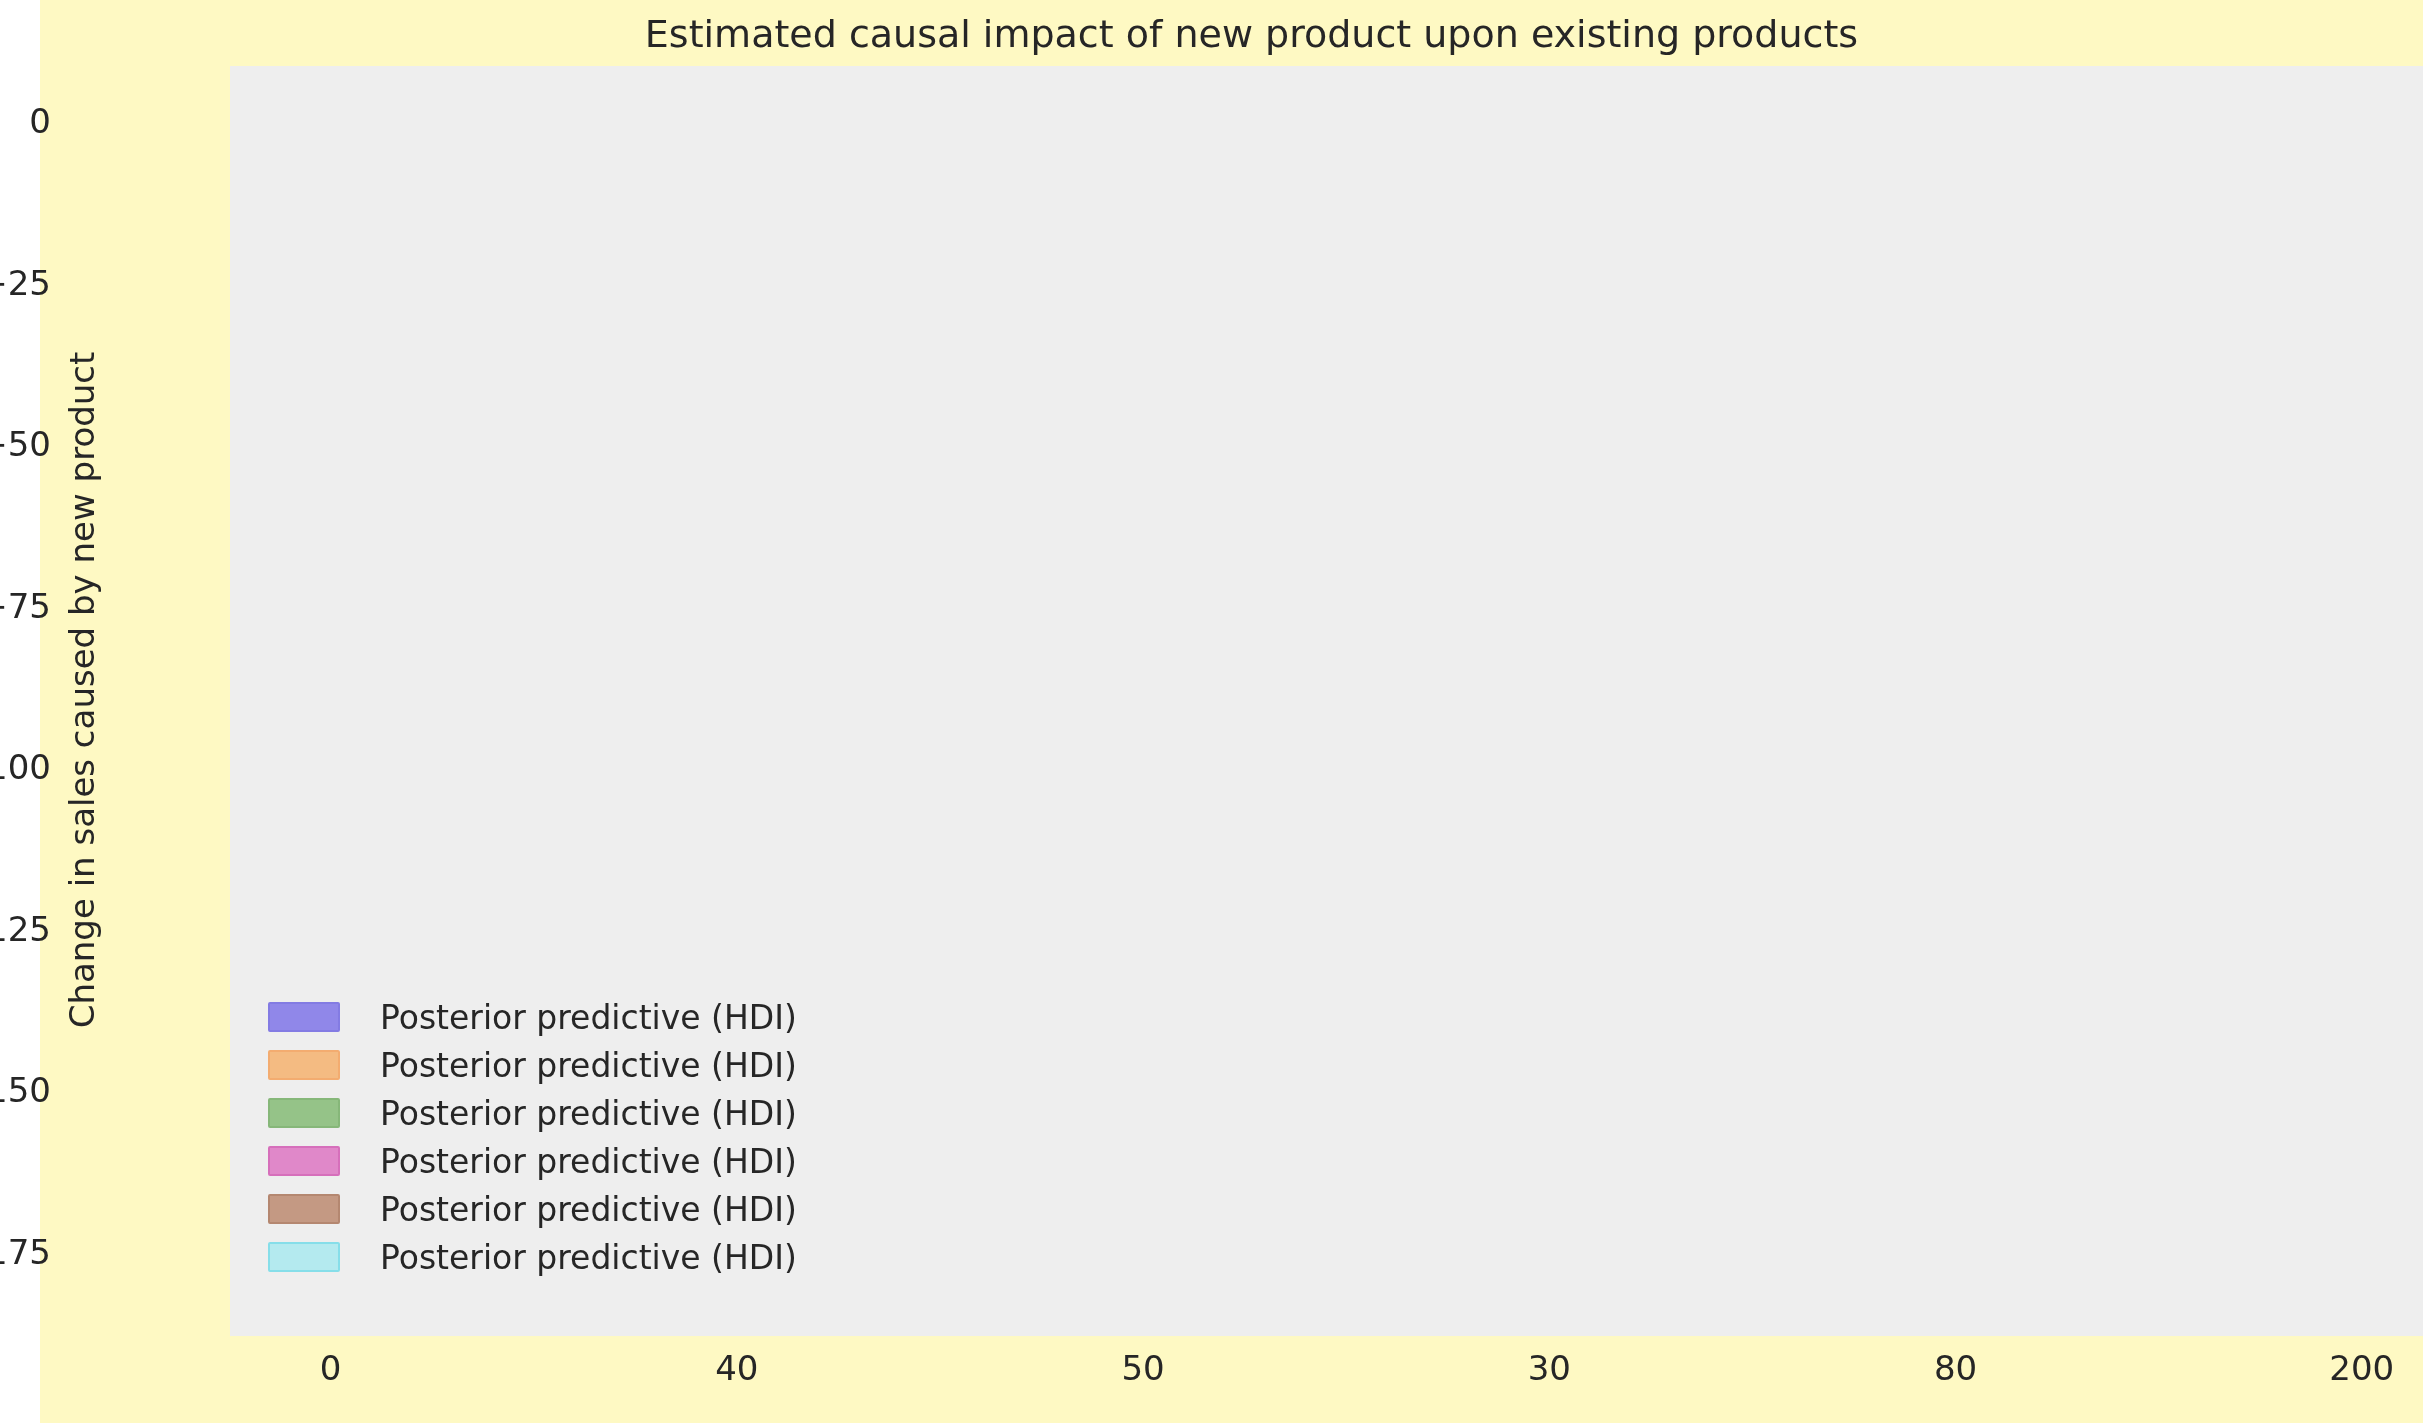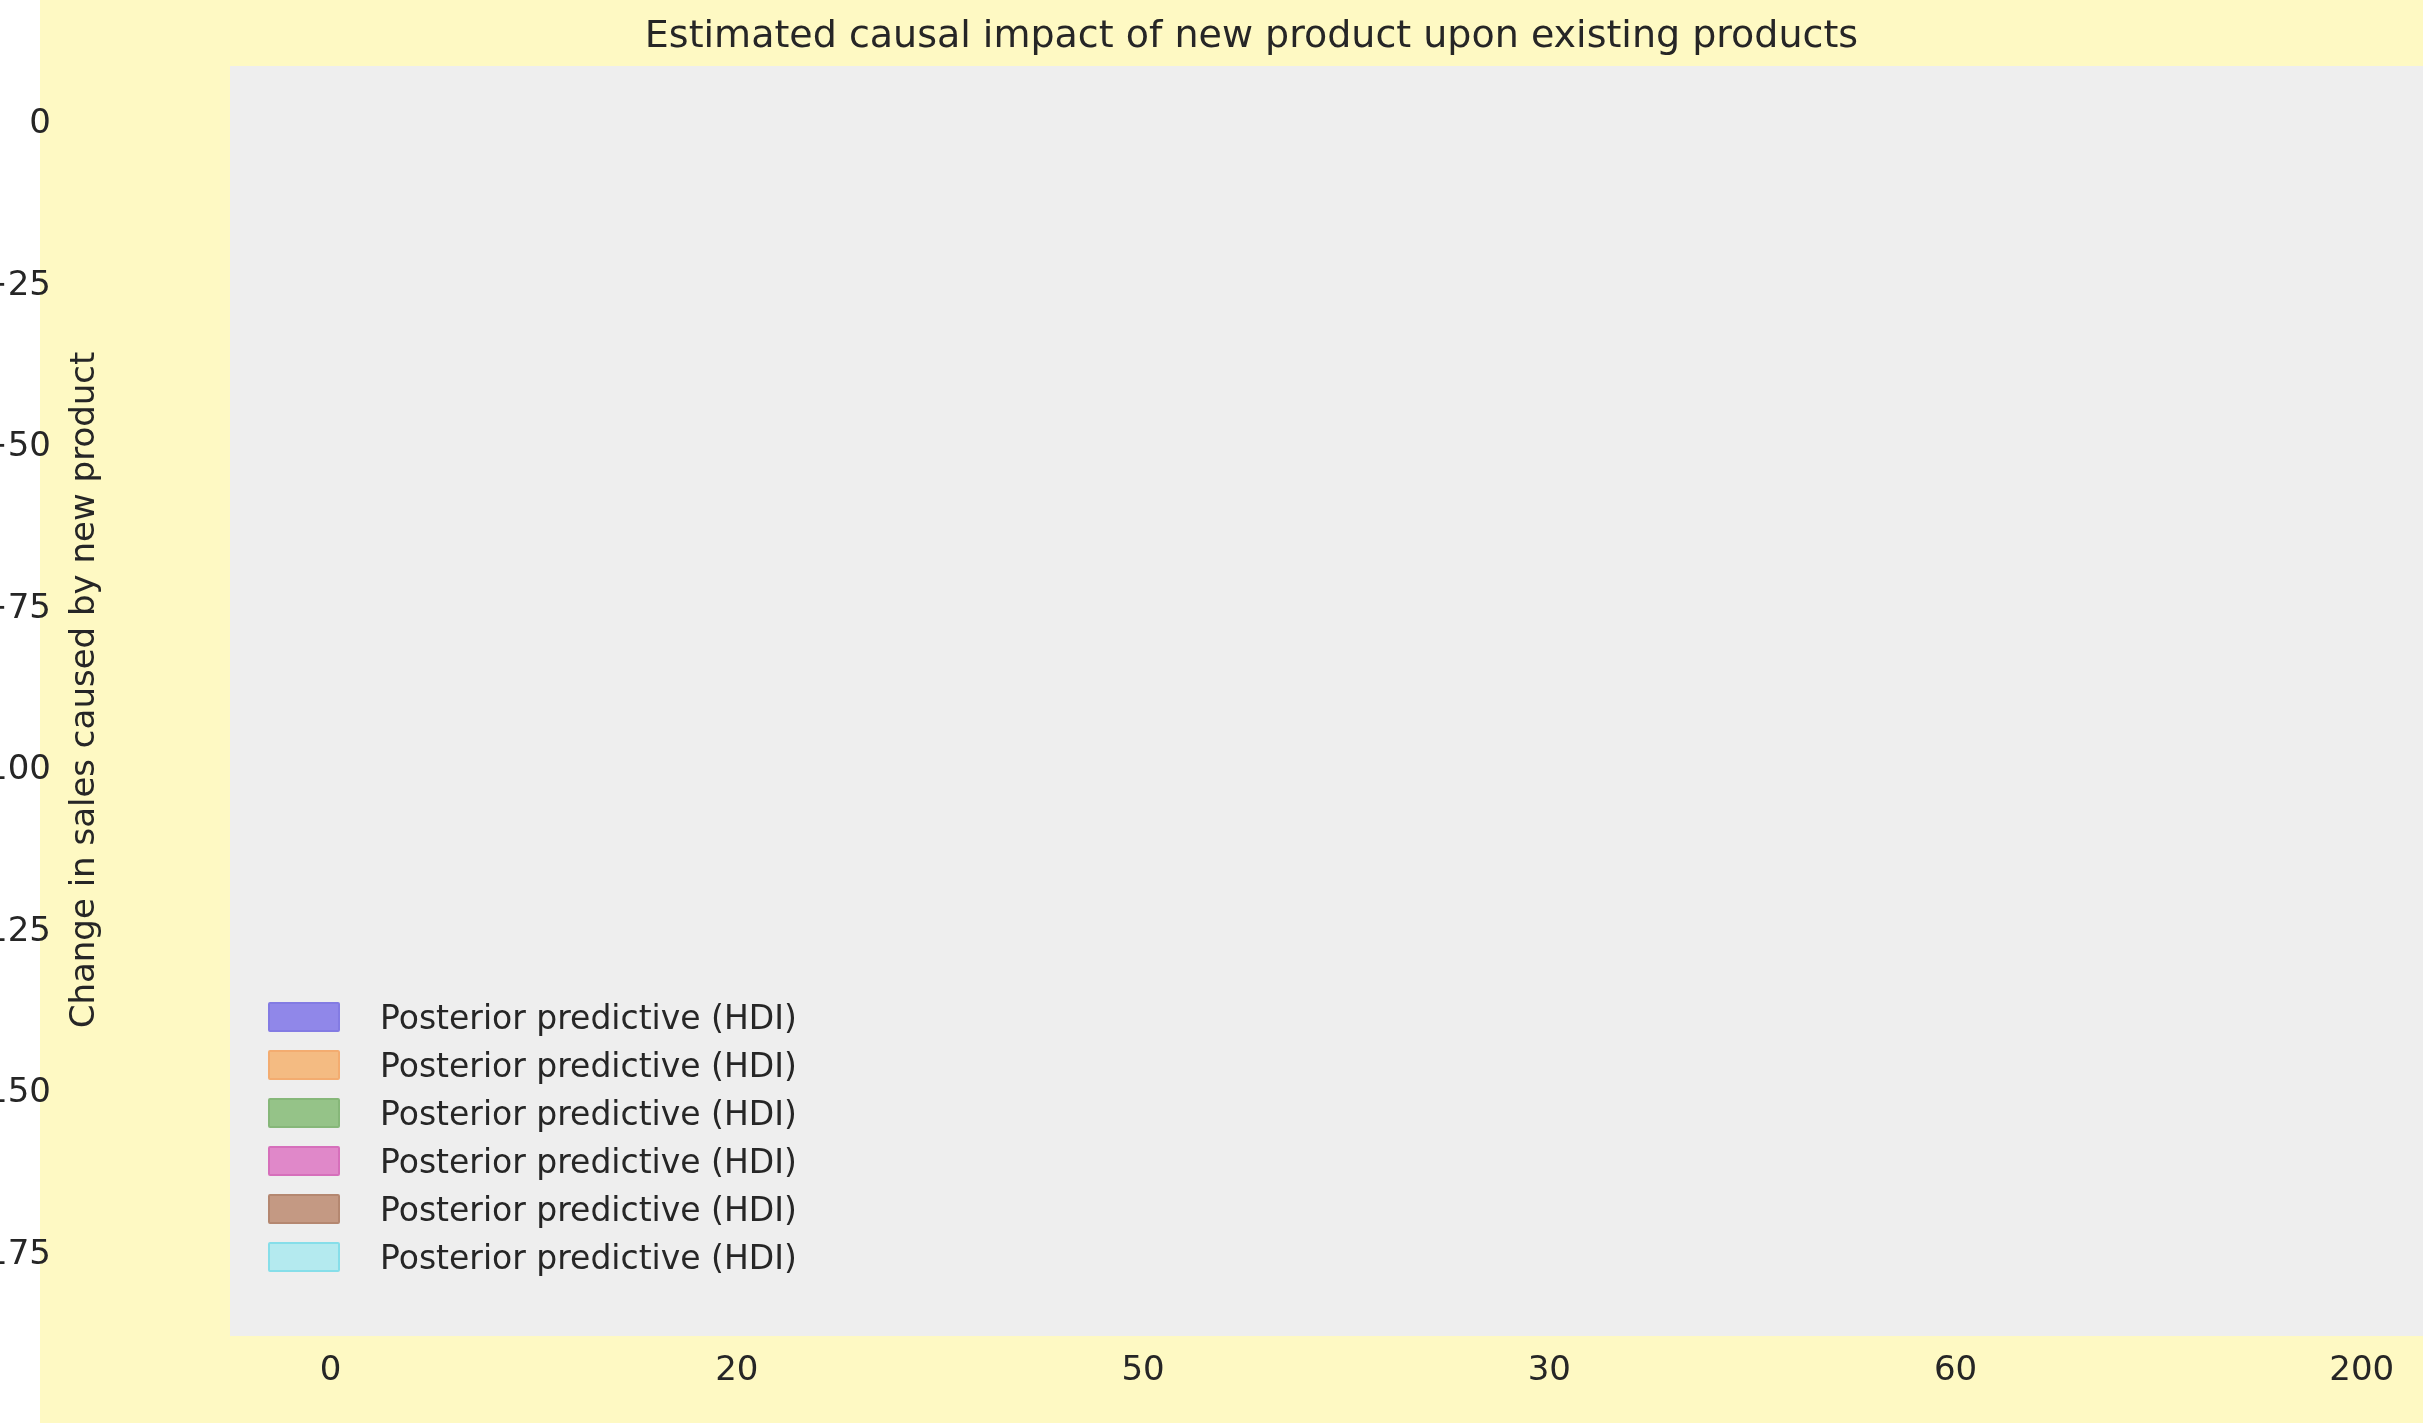--- a/index.html
+++ b/index.html
@@ -146,24 +146,24 @@
   <div id="tick-layer">
       <div class="ytick-label" style="top: 120.936px;">0</div>
       <div class="ytick-label" style="top: 282.514px;">−25</div>
       <div class="ytick-label" style="top: 444.092px;">−50</div>
       <div class="ytick-label" style="top: 605.669px;">−75</div>
       <div class="ytick-label" style="top: 767.247px;">−100</div>
       <div class="ytick-label" style="top: 928.824px;">−125</div>
       <div class="ytick-label" style="top: 1090.4px;">−150</div>
       <div class="ytick-label" style="top: 1251.98px;">−175</div>
       <div class="xtick-label" style="left: 290.545px;">0</div>
-      <div class="xtick-label" style="left: 696.79px;">20</div>
+      <div class="xtick-label" style="left: 696.79px;">40</div>
       <div class="xtick-label" style="left: 1103.03px;">50</div>
       <div class="xtick-label" style="left: 1509.28px;">30</div>
-      <div class="xtick-label" style="left: 1915.52px;">60</div>
+      <div class="xtick-label" style="left: 1915.52px;">80</div>
       <div class="xtick-label" style="left: 2321.77px;">200</div>
     </div>
 
   <div id="legend">
       <div class="legend-row">
         <span class="legend-swatch" style="background: rgb(108, 96, 232); opacity: 0.72; border: 2px solid rgb(91, 79, 224);"></span>
         <span class="legend-text">Posterior predictive (HDI)</span>
       </div>
       <div class="legend-row">
         <span class="legend-swatch" style="background: rgb(247, 168, 89); opacity: 0.72; border: 2px solid rgb(245, 148, 64);"></span>

